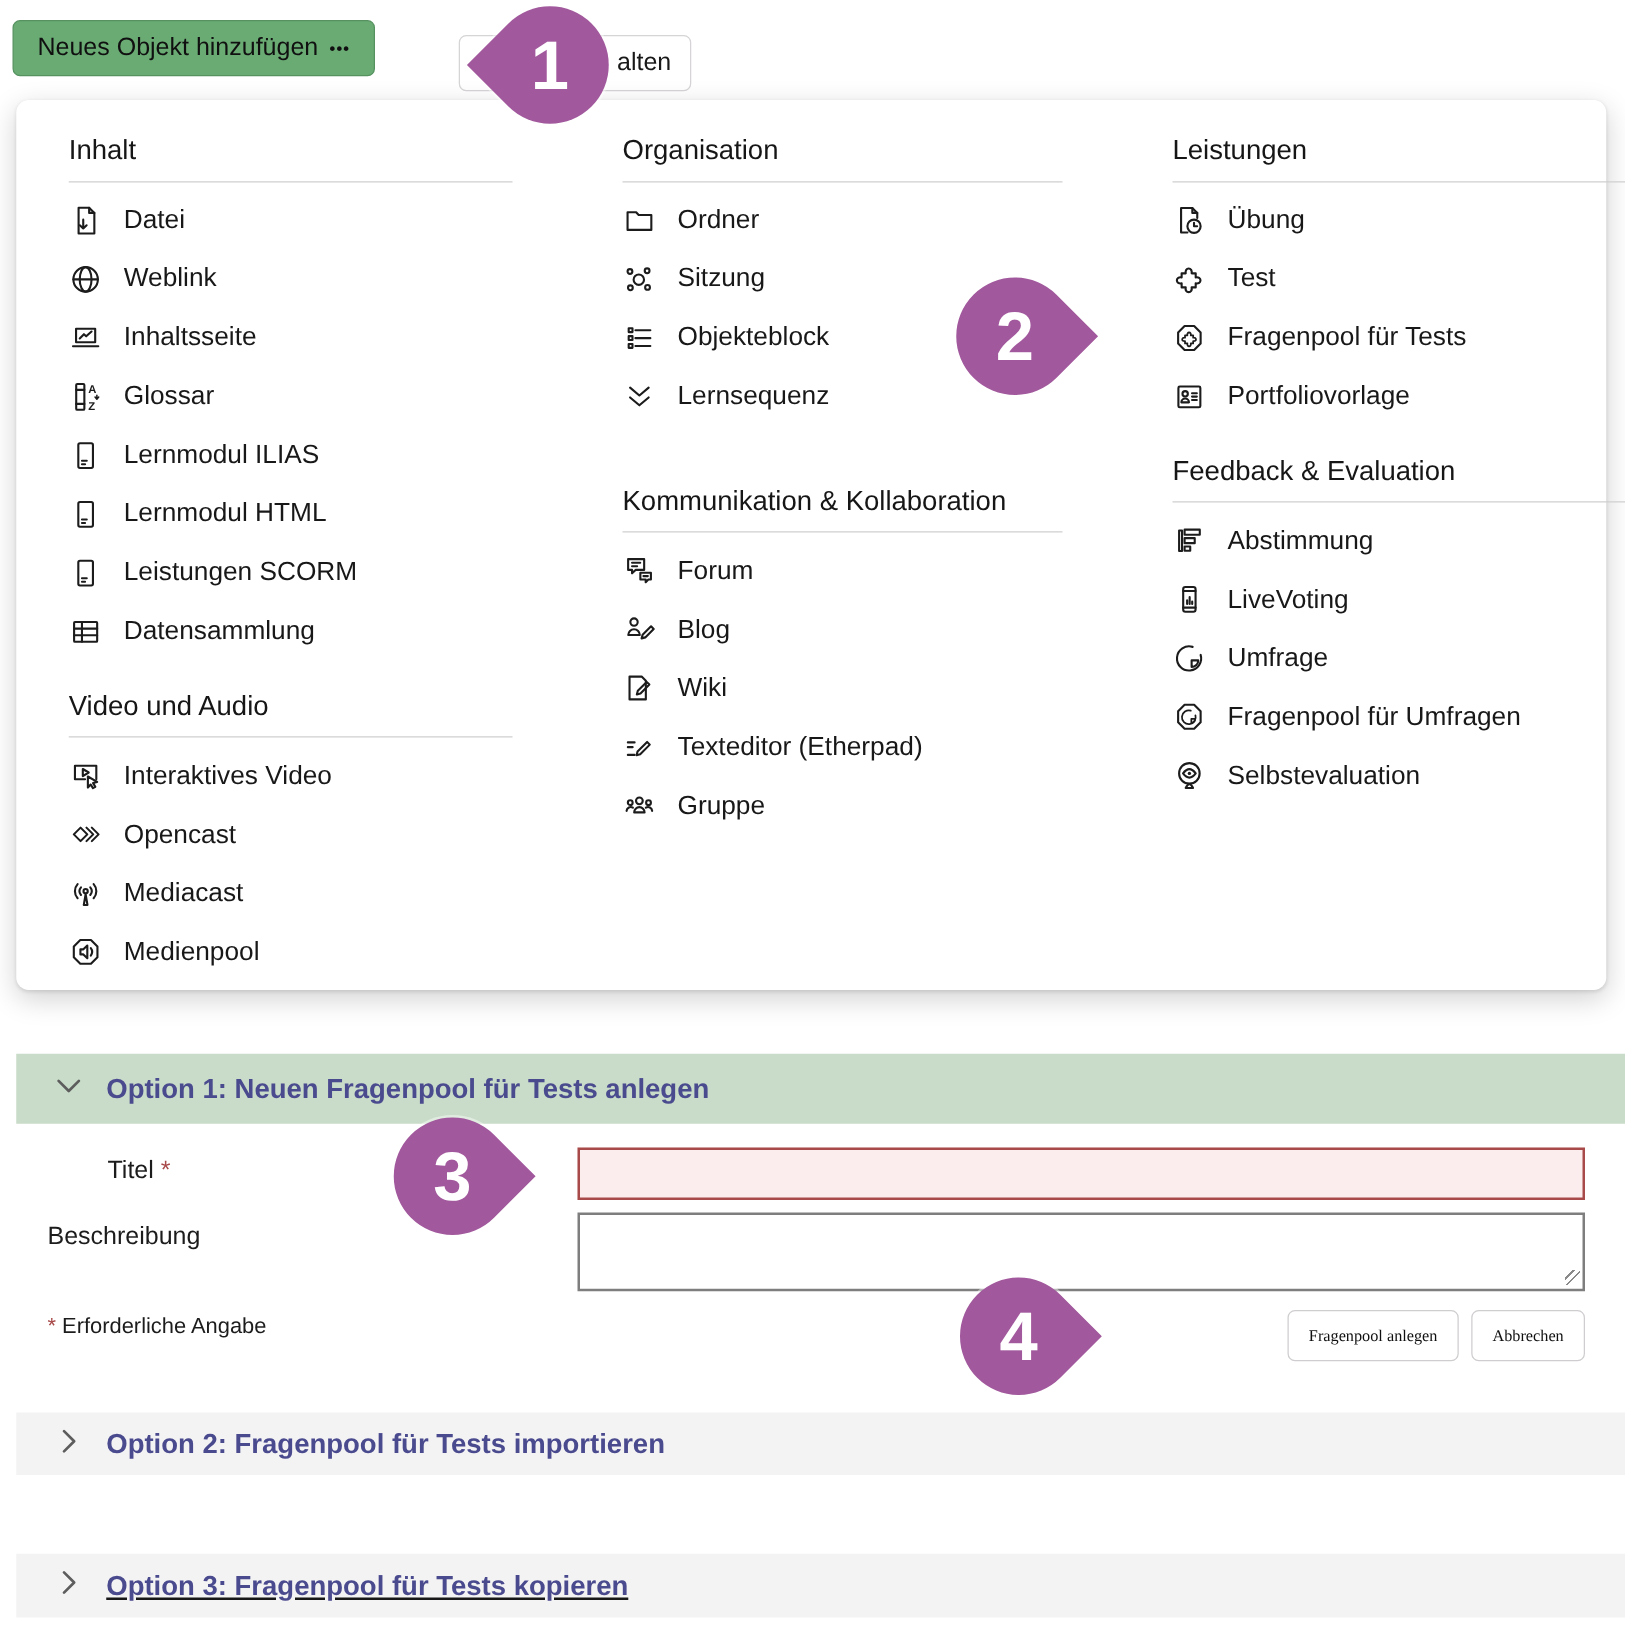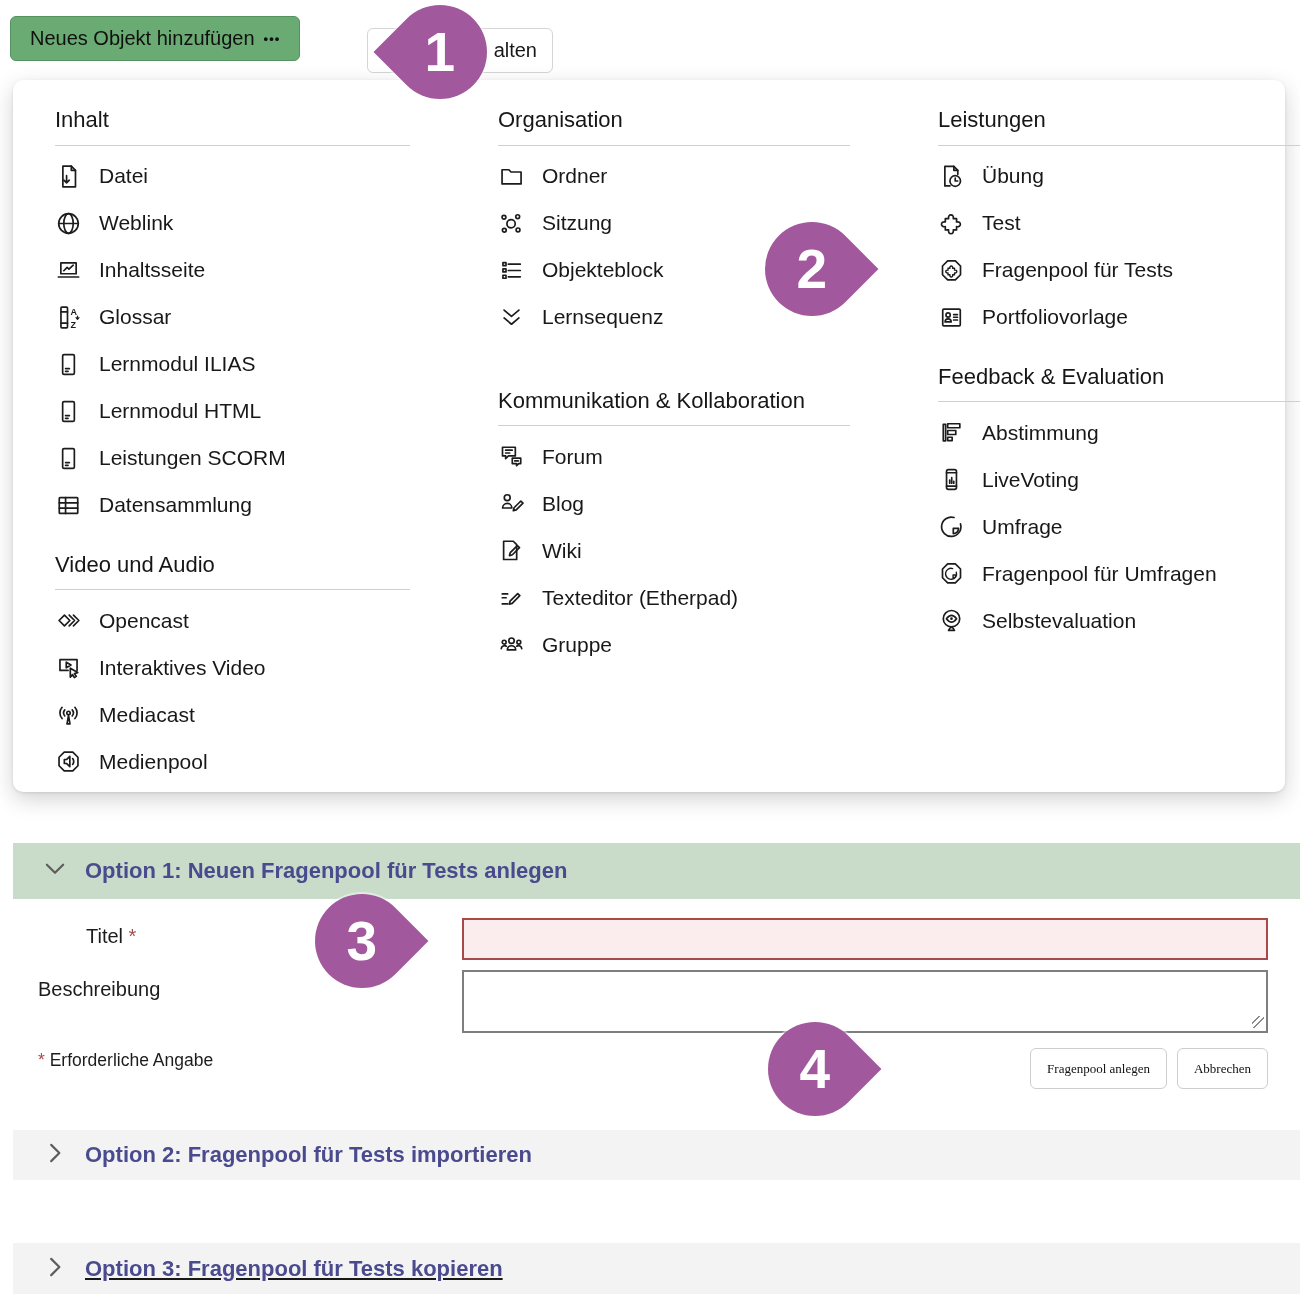--- a/index.html
+++ b/index.html
@@ -186,35 +186,35 @@
               <span>Datensammlung</span>
             </li>
           </ul>
         </div>
         <div class="menu-section">
           <h3><span>Video und Audio</span></h3>
           <ul>
             <li class="menu-item">
               <span class="ico">
                 <svg viewBox="0 0 24 24">
-                  <path d="M3.6 12l4.8-4.8L13.2 12l-4.8 4.8z"></path>
-                  <path d="M12.6 7.2L17.4 12l-4.8 4.8M16.4 7.2L21.2 12l-4.8 4.8"></path>
-                </svg>
-              </span>
-              <span>Opencast</span>
-            </li>
-            <li class="menu-item">
-              <span class="ico">
-                <svg viewBox="0 0 24 24">
                   <path d="M19.6 14.6V5H4.4v9.6h7.2"></path>
                   <path d="M10 7.3l4.2 2.5L10 12.3z"></path>
                   <path d="M13.6 12.6l6.6 3.9-2.9.8 1.6 2.6-1.7 1-1.6-2.6-2 2.2z" fill="#fff"></path>
                 </svg>
               </span>
               <span>Interaktives Video</span>
+            </li>
+            <li class="menu-item">
+              <span class="ico">
+                <svg viewBox="0 0 24 24">
+                  <path d="M3.6 12l4.8-4.8L13.2 12l-4.8 4.8z"></path>
+                  <path d="M12.6 7.2L17.4 12l-4.8 4.8M16.4 7.2L21.2 12l-4.8 4.8"></path>
+                </svg>
+              </span>
+              <span>Opencast</span>
             </li>
             <li class="menu-item">
               <span class="ico">
                 <svg viewBox="0 0 24 24">
                   <circle cx="12" cy="10.6" r="1.5"></circle>
                   <path d="M10.7 20.4l1.3-7.6 1.3 7.6z"></path>
                   <path d="M8.7 7.9a4.2 4.2 0 0 0 0 5.4M15.3 7.9a4.2 4.2 0 0 1 0 5.4M6.3 5.6a7.5 7.5 0 0 0 0 10M17.7 5.6a7.5 7.5 0 0 1 0 10"></path>
                 </svg>
               </span>
               <span>Mediacast</span>

